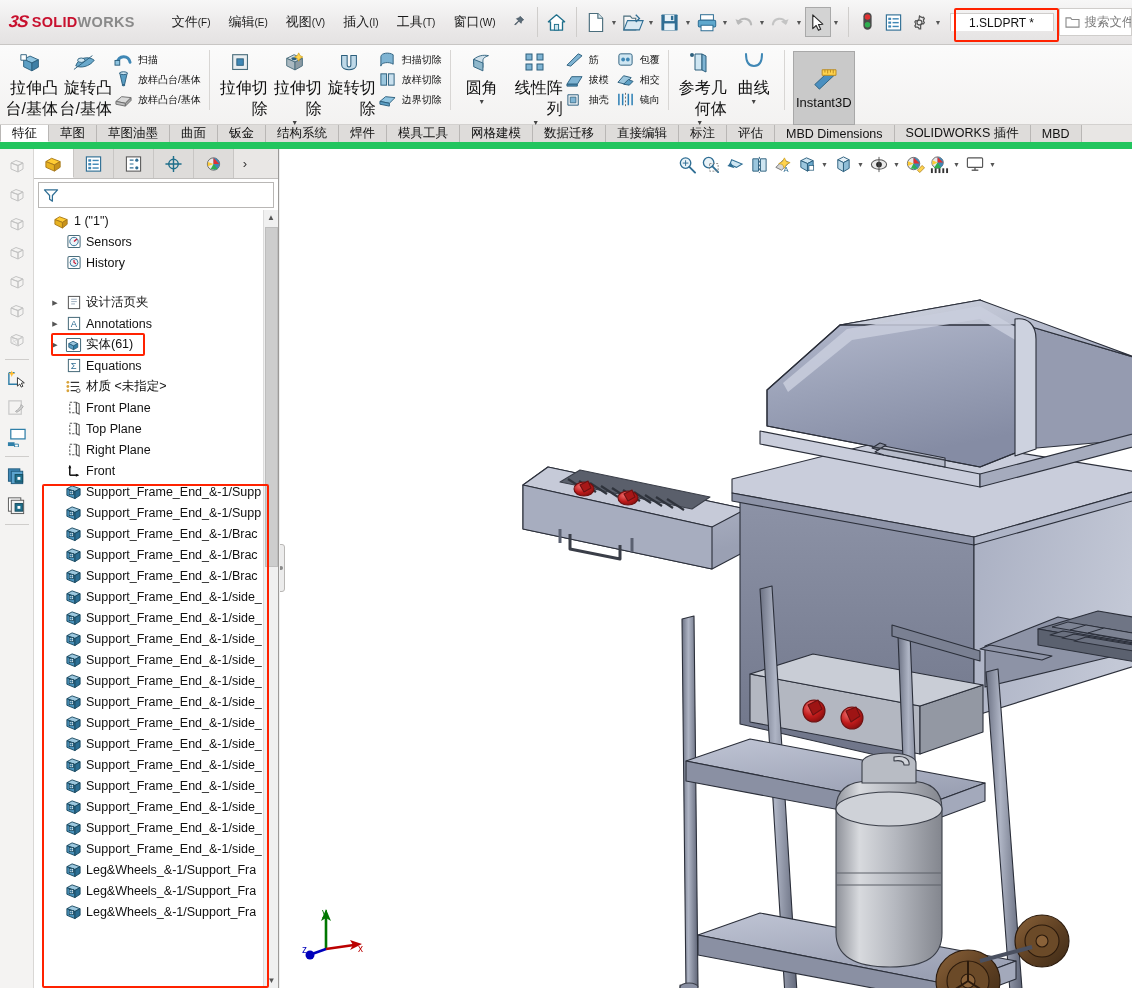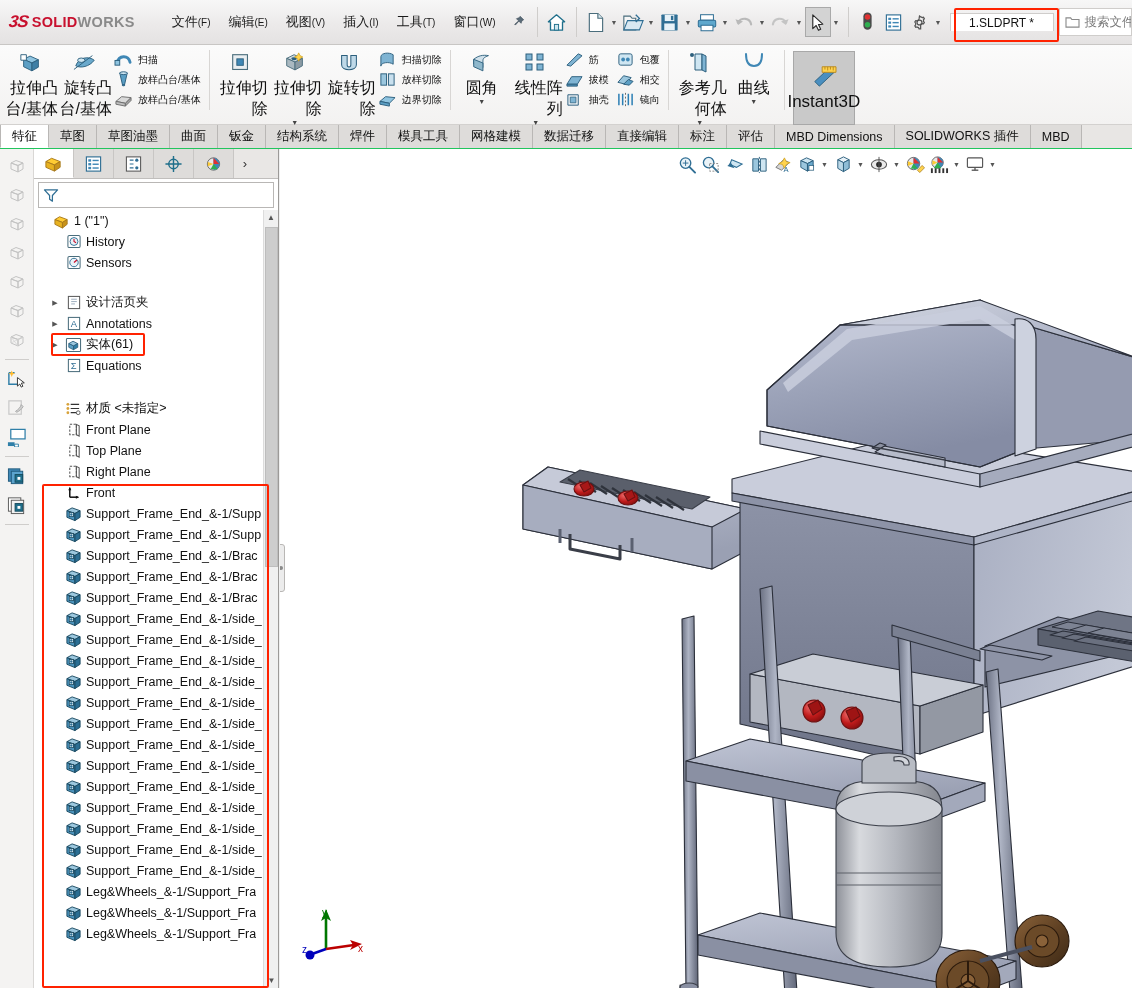--- a/index.html
+++ b/index.html
@@ -81,26 +81,26 @@
   }
   .colsmall { display:flex; flex-direction:column; gap:1px; padding-top: 2px; }
   .smallbtn { display:flex; align-items:center; gap:5px; padding: 1px 5px 1px 2px; cursor:default; }
   .smallbtn .lbl { font-size: 10px; color:#111; white-space:nowrap; }
   .dd-row { display:flex; justify-content:center; margin-top:auto; }
   .dd { font-size:7px; color:#444; line-height:8px; }
   .instant3d {
     width:62px; margin: 3px 4px 0 4px; background:#c9c9c9; border:1px solid #a8a8a8;
     display:flex;flex-direction:column;align-items:center;justify-content:center; height:74px;
   }
-  .instant3d .lbl { font-size:17px; color:#111; margin-top:4px; }
+  .instant3d .lbl { font-size:13px; color:#111; margin-top:4px; }
 
   
   .cmdtabs {
     position:absolute; left:0; top:125px; width:1132px; height:24px;
-    background:#e8e6e4; display:flex; align-items:stretch; border-bottom:1px solid #22c55e;
+    background:#e8e6e4; display:flex; align-items:stretch; border-bottom:7px solid #22c55e;
   }
   .cmdtab {
     display:flex;align-items:center;justify-content:center; padding: 0 11px;
     font-size:12.5px; color:#111; background:#dedcda; border-right:1px solid #b9b7b5;
     cursor:default; white-space:nowrap;
   }
   .cmdtab:first-child { border-left:1px solid #b9b7b5; }
   .cmdtab.sel { background:#ffffff; border-bottom:1px solid #ffffff; color:#000; }
 
   
@@ -752,36 +752,36 @@
                 <path d="M15 7v5l-5 4v-6z" fill="#c8931a" stroke="#a8791b" stroke-width="1"></path>
               </svg>
             </span>
             <span class="tlbl">1 ("1")</span>
           </div>
           <div class="tnode" style="padding-left:15px;">
             <span class="exp"></span>
             <span class="tico">
               <svg width="16" height="15" viewBox="0 0 17 16">
                 <rect x="2" y="1.5" width="13" height="13" rx="1.5" fill="#fff" stroke="#4a6d7c" stroke-width="1.1"></rect>
+                <circle cx="8.5" cy="8" r="4.5" fill="#eaf3f8" stroke="#2f6e94" stroke-width="1"></circle>
+                <path d="M8.5 8 11.6 5.4" stroke="#c8102e" stroke-width="1.4"></path>
+              </svg>
+            </span>
+            <span class="tlbl">Sensors</span>
+          </div>
+          <div class="tnode" style="padding-left:15px;">
+            <span class="exp"></span>
+            <span class="tico">
+              <svg width="16" height="15" viewBox="0 0 17 16">
+                <rect x="2" y="1.5" width="13" height="13" rx="1.5" fill="#fff" stroke="#4a6d7c" stroke-width="1.1"></rect>
                 <circle cx="8.5" cy="8" r="4.2" fill="#eaf3f8" stroke="#2f6e94" stroke-width="1"></circle>
                 <path d="M8.5 5.2V8l2.2 1.4" stroke="#c8102e" stroke-width="1.2" fill="none"></path>
               </svg>
             </span>
             <span class="tlbl">History</span>
-          </div>
-          <div class="tnode" style="padding-left:15px;">
-            <span class="exp"></span>
-            <span class="tico">
-              <svg width="16" height="15" viewBox="0 0 17 16">
-                <rect x="2" y="1.5" width="13" height="13" rx="1.5" fill="#fff" stroke="#4a6d7c" stroke-width="1.1"></rect>
-                <circle cx="8.5" cy="8" r="4.5" fill="#eaf3f8" stroke="#2f6e94" stroke-width="1"></circle>
-                <path d="M8.5 8 11.6 5.4" stroke="#c8102e" stroke-width="1.4"></path>
-              </svg>
-            </span>
-            <span class="tlbl">Sensors</span>
           </div>
           <div class="tnode" style="padding-left:15px;margin-top:19px;">
             <span class="exp">▶</span>
             <span class="tico">
               <svg width="16" height="15" viewBox="0 0 17 16">
                 <rect x="2.5" y="1.5" width="12" height="13" fill="#fff" stroke="#5a5a5a" stroke-width="1.1"></rect>
                 <path d="M5.5 4.5h6M5.5 7h6M5.5 9.5h4" stroke="#9ab" stroke-width="1"></path>
               </svg>
             </span>
             <span class="tlbl">设计活页夹</span>
@@ -811,21 +811,21 @@
           <div class="tnode" style="padding-left:15px;">
             <span class="exp"></span>
             <span class="tico">
               <svg width="16" height="15" viewBox="0 0 17 16">
                 <rect x="2.5" y="1.5" width="12" height="13" fill="#fff" stroke="#4a6d7c" stroke-width="1.1"></rect>
                 <text x="5" y="12" font-size="10" fill="#2f6e94" font-family="Liberation Sans">Σ</text>
               </svg>
             </span>
             <span class="tlbl">Equations</span>
           </div>
-          <div class="tnode" style="padding-left:15px;margin-top:22px;">
+          <div class="tnode" style="padding-left:15px;">
             <span class="exp"></span>
             <span class="tico">
               <svg width="17" height="15" viewBox="0 0 18 16">
                 <circle cx="3" cy="3.5" r="1.5" fill="#d8a33b"></circle>
                 <circle cx="3" cy="8" r="1.5" fill="#d8a33b"></circle>
                 <circle cx="3" cy="12.5" r="1.5" fill="#d8a33b"></circle>
                 <path d="M6 3.5h9M6 8h9M6 12.5h6" stroke="#333" stroke-width="1.3"></path>
                 <circle cx="14" cy="12.5" r="2" fill="none" stroke="#555" stroke-width="1"></circle>
               </svg>
             </span>

